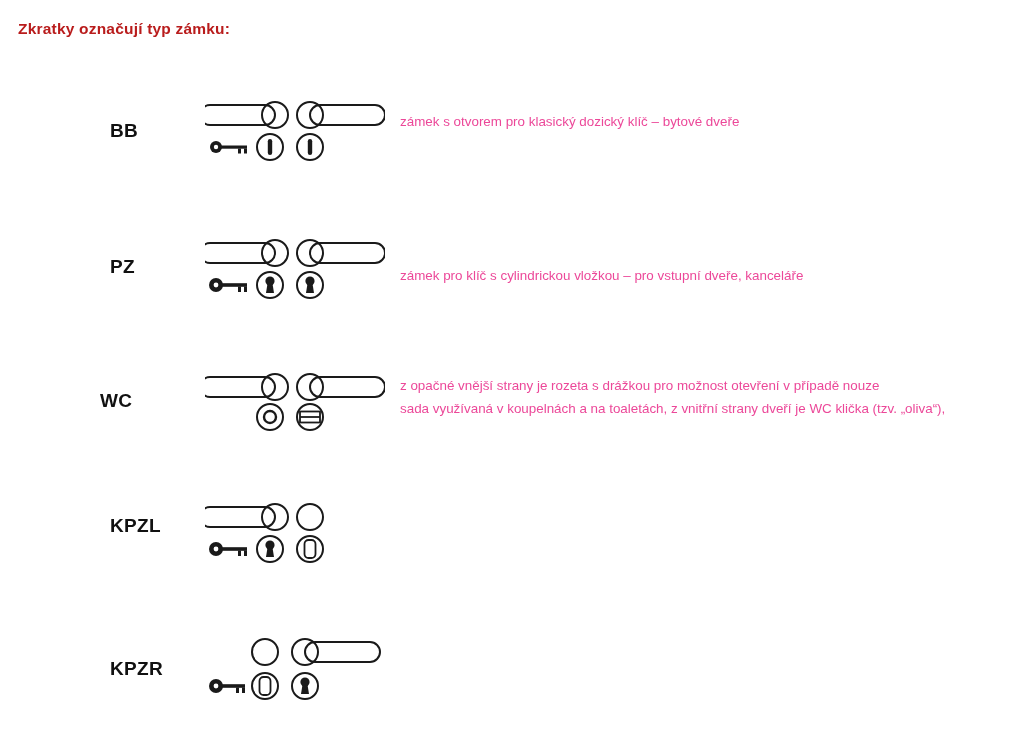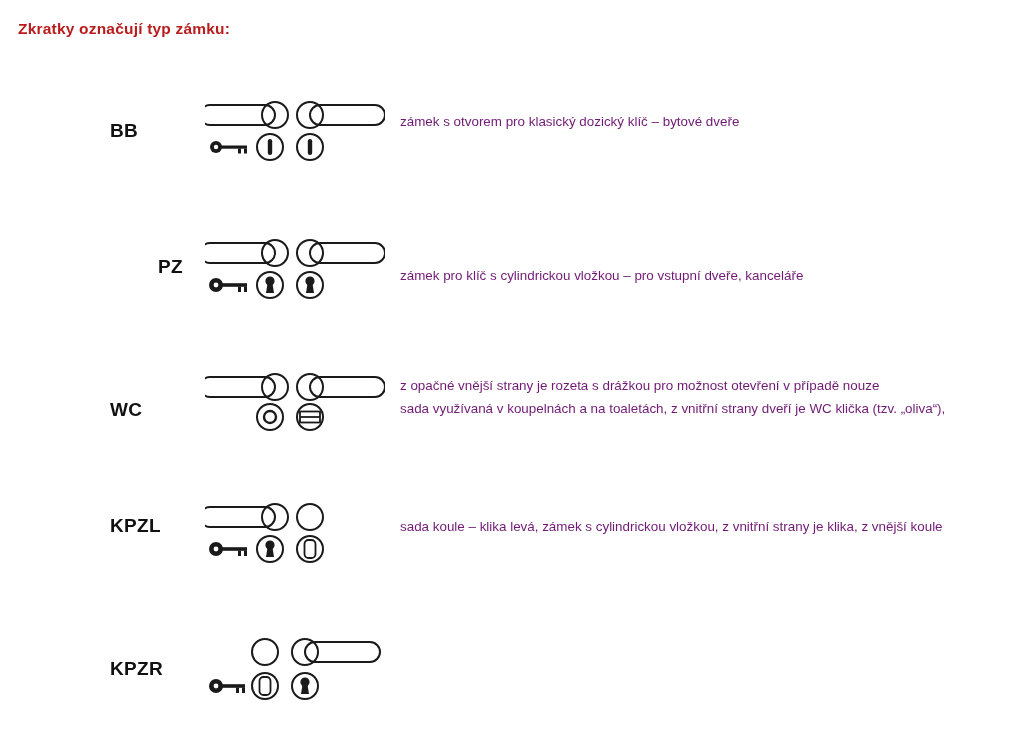--- a/index.html
+++ b/index.html
@@ -39,21 +39,21 @@
     font-weight: bold;
     color: #111111;
     letter-spacing: 0.3px;
   }
 
   .row-desc {
     position: absolute;
     left: 400px;
     font-size: 13.4px;
     line-height: 23px;
-    color: #701a75;
+    color: #ec4899;
     width: 600px;
   }
 
   .glyph {
     position: absolute;
   }
 
   svg { display: block; }
 
   
@@ -93,21 +93,21 @@
       <circle cx="105" cy="49" r="13" fill="none" stroke="#1a1a1a" stroke-width="2"></circle>
       <rect x="102.8" y="41" width="4.4" height="16" rx="2.2" fill="#1a1a1a"></rect>
     </svg>
   </div>
 
   <div class="row-desc" style="top:22px;">zámek s otvorem pro klasický dozický klíč – bytové dveře</div>
 </div>
 
 <div class="row" id="row-pz">
 
-  <div class="row-code" style="left:110px; top:28px;margin-left:48px;">PZ</div>
+  <div class="row-code" style="left:110px; top:28px;">PZ</div>
 
   <div class="glyph" style="left:205px; top:8px;">
     <svg width="180" height="70" viewBox="0 0 180 70">
       <path d="M5 7 L60 7 A10 10 0 0 1 70 17 A10 10 0 0 1 60 27 L5 27 A10 10 0 0 1 5 7 Z" fill="none" stroke="#1a1a1a" stroke-width="2"></path>
       <circle cx="70" cy="17" r="13" fill="none" stroke="#1a1a1a" stroke-width="2"></circle>
       <circle cx="105" cy="17" r="13" fill="none" stroke="#1a1a1a" stroke-width="2"></circle>
       <path d="M170 7 L115 7 A10 10 0 0 0 105 17 A10 10 0 0 0 115 27 L170 27 A10 10 0 0 0 170 7 Z" fill="none" stroke="#1a1a1a" stroke-width="2"></path>
 
       <circle cx="11" cy="49" r="7" fill="#1a1a1a"></circle>
       <circle cx="11" cy="49" r="2.4" fill="#ffffff"></circle>
@@ -123,21 +123,21 @@
       <circle cx="105" cy="45" r="4.6" fill="#1a1a1a"></circle>
       <path d="M102.6 47 L107.4 47 L109 57 L101 57 Z" fill="#1a1a1a"></path>
     </svg>
   </div>
 
   <div class="row-desc" style="top:36px;">zámek pro klíč s cylindrickou vložkou – pro vstupní dveře, kanceláře</div>
 </div>
 
 <div class="row" id="row-wc">
 
-  <div class="row-code" style="left:110px; top:30px;margin-top:9px;">WC</div>
+  <div class="row-code" style="left:100px; top:30px;">WC</div>
 
   <div class="glyph" style="left:205px; top:10px;">
     <svg width="180" height="70" viewBox="0 0 180 70">
       <path d="M5 7 L60 7 A10 10 0 0 1 70 17 A10 10 0 0 1 60 27 L5 27 A10 10 0 0 1 5 7 Z" fill="none" stroke="#1a1a1a" stroke-width="2"></path>
       <circle cx="70" cy="17" r="13" fill="none" stroke="#1a1a1a" stroke-width="2"></circle>
       <circle cx="105" cy="17" r="13" fill="none" stroke="#1a1a1a" stroke-width="2"></circle>
       <path d="M170 7 L115 7 A10 10 0 0 0 105 17 A10 10 0 0 0 115 27 L170 27 A10 10 0 0 0 170 7 Z" fill="none" stroke="#1a1a1a" stroke-width="2"></path>
 
       <circle cx="65" cy="47" r="13" fill="none" stroke="#1a1a1a" stroke-width="2"></circle>
       <circle cx="65" cy="47" r="6" fill="none" stroke="#1a1a1a" stroke-width="2.4"></circle>
@@ -174,21 +174,20 @@
 
       <circle cx="65" cy="49" r="13" fill="none" stroke="#1a1a1a" stroke-width="2"></circle>
       <circle cx="65" cy="45" r="4.6" fill="#1a1a1a"></circle>
       <path d="M62.6 47 L67.4 47 L69 57 L61 57 Z" fill="#1a1a1a"></path>
 
       <circle cx="105" cy="49" r="13" fill="none" stroke="#1a1a1a" stroke-width="2"></circle>
       <rect x="99.5" y="40" width="11" height="18" rx="4" fill="none" stroke="#1a1a1a" stroke-width="1.8"></rect>
     </svg>
   </div>
 
-  <div class="row-desc" style="top:20px;">sada koule – klika levá, zámek s cylindrickou vložkou, z vnitřní strany je klika, z vnější koule</div>
 </div>
 
 <div class="row" id="row-kpzr">
 
   <div class="row-code" style="left:110px; top:28px;">KPZR</div>
 
   <div class="glyph" style="left:205px; top:5px;">
     <svg width="180" height="70" viewBox="0 0 180 70">
 
       <circle cx="60" cy="17" r="13" fill="none" stroke="#1a1a1a" stroke-width="2"></circle>

